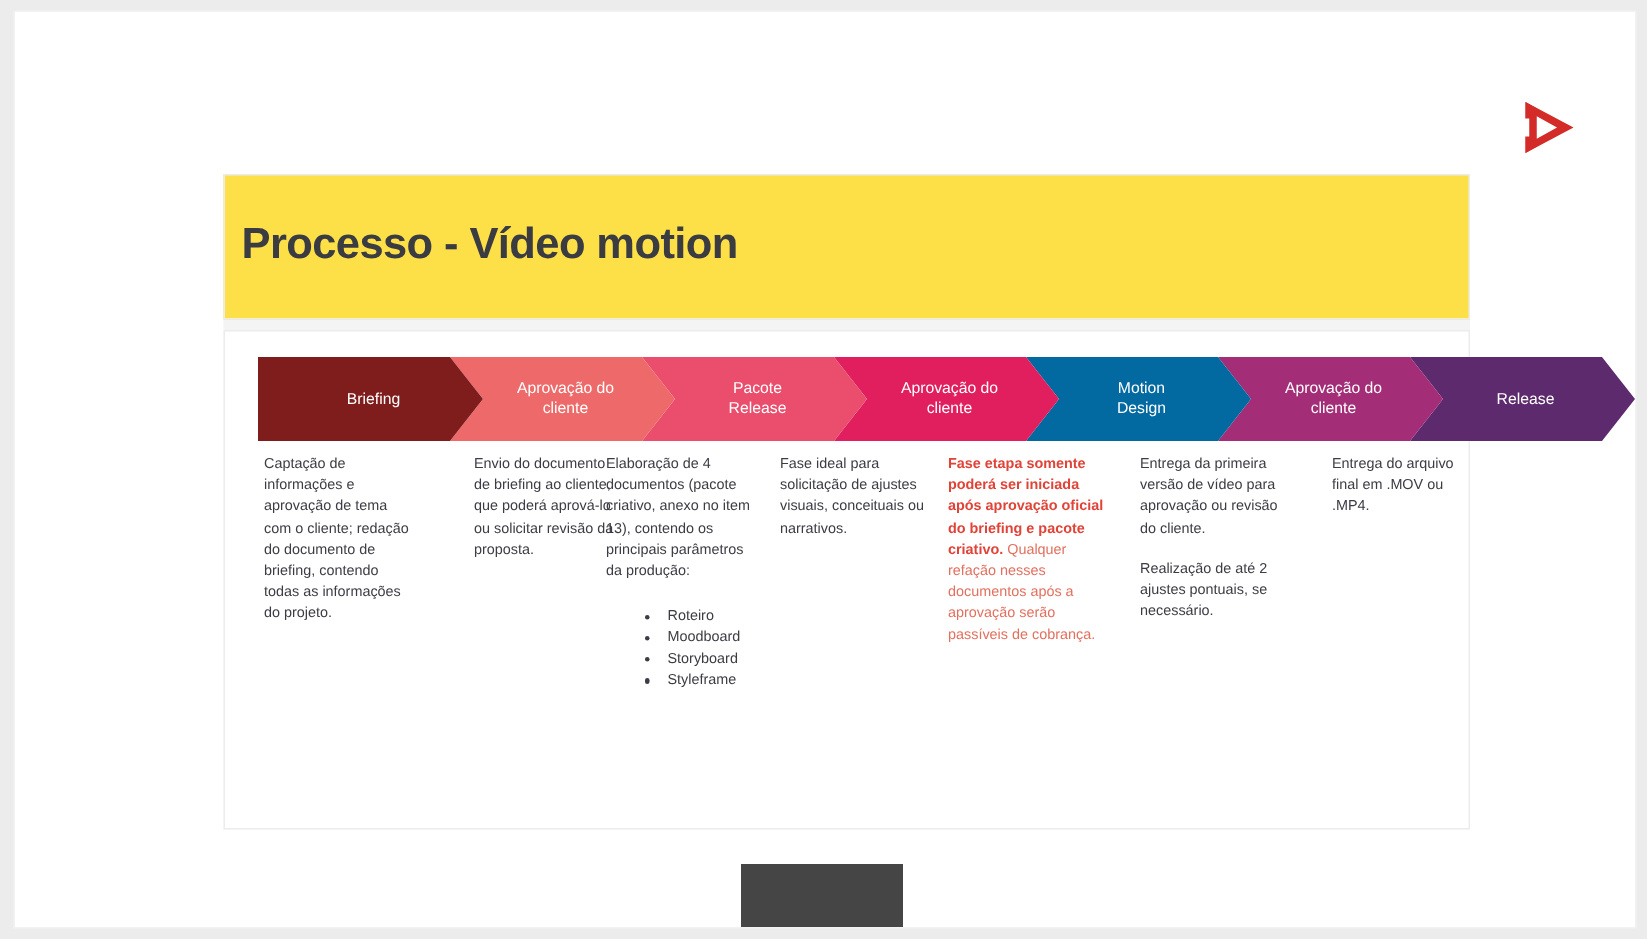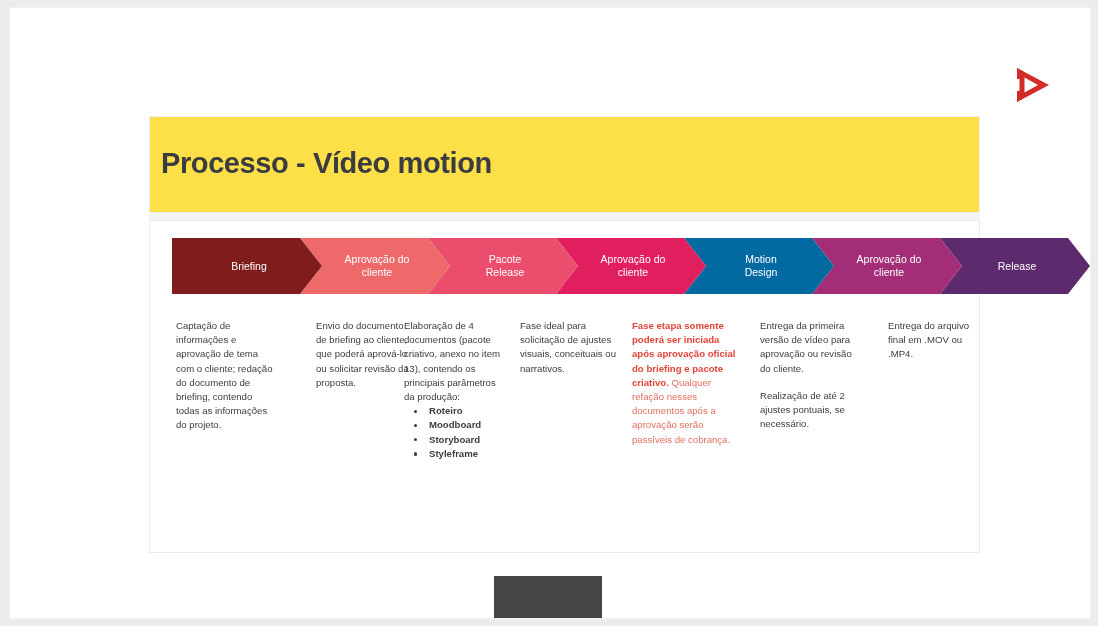--- a/index.html
+++ b/index.html
@@ -117,34 +117,33 @@
   
   .columns {
     position: absolute;
     left: 26px;
     top: 82px;
     width: 800px;
     height: 230px;
   }
   .col {
     position: absolute;
-    top: 16px;
+    top: 0;
     font-size: 9.6px;
     line-height: 14.2px;
     color: #3c3c44;
   }
   .para { margin-bottom: 13px; }
   .para:last-child { margin-bottom: 0; }
   .para.tight { margin-bottom: 0; }
 
   .bullets {
     list-style: none;
-    margin: 0;
+    margin: 16px;
     padding: 0;
-    font-weight: bold;
   }
   .bullets li {
     position: relative;
     padding-left: 25px;
     line-height: 14.2px;
   }
   .bullets li::before {
     content: "";
     position: absolute;
     left: 10px;

